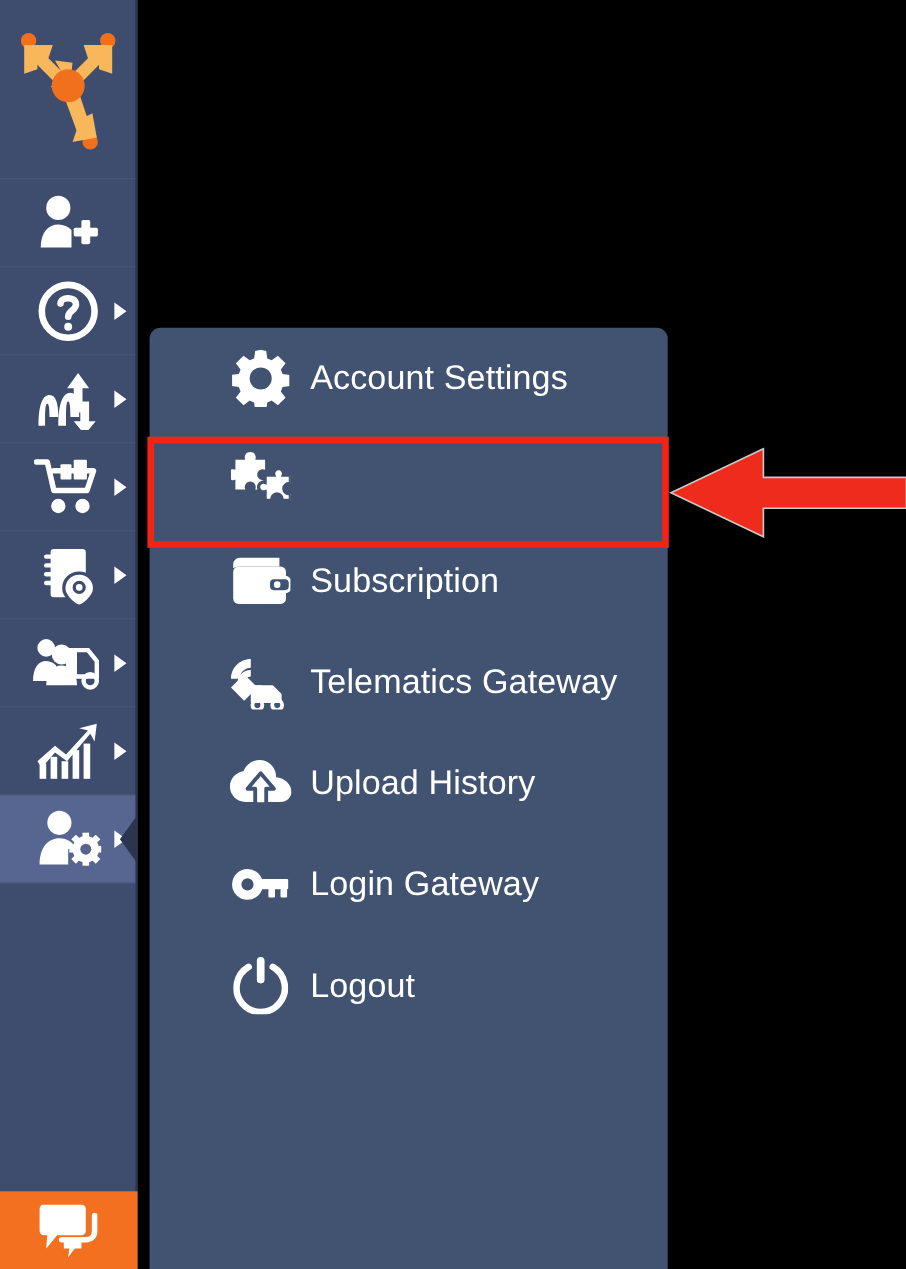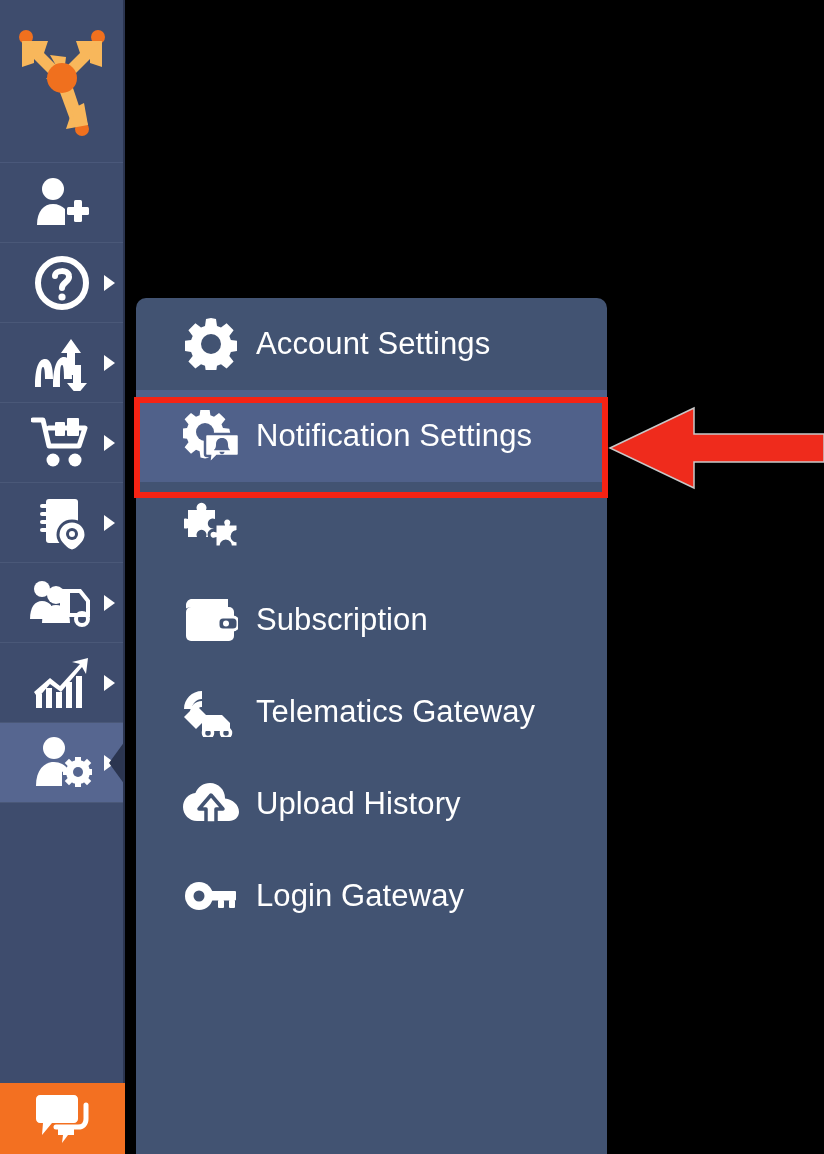--- a/index.html
+++ b/index.html
@@ -79,20 +79,21 @@
     box-shadow: 0 0 8px rgba(0,0,0,0.55);
     overflow: hidden;
   }
   .menu-item {
     position: relative;
     display: flex;
     align-items: center;
     height: 92px;
     padding-left: 44px;
     cursor: pointer;
+    margin-left: 26px;
   }
   .menu-item.highlighted {
     background: #50618a;
   }
   .menu-icon {
     width: 62px;
     min-width: 62px;
     display: flex;
     align-items: center;
     justify-content: center;
@@ -297,34 +298,20 @@
     <div class="menu-item">
       <span class="menu-icon">
         <svg width="52" height="52" viewBox="0 0 52 52" fill="#ffffff">
           <path d="M26 0 l5 1 1 7 4 1.6 5.6-4.3 3.5 3.5 3.5 3.5 -4.3 5.6 1.6 4 7 1 1 5 -1 5 -7 1 -1.6 4 4.3 5.6 -3.5 3.5 -3.5 3.5 -5.6-4.3 -4 1.6 -1 7 -5 1 -5-1 -1-7 -4-1.6 -5.6 4.3 -3.5-3.5 -3.5-3.5 4.3-5.6 -1.6-4 -7-1 -1-5 1-5 7-1 1.6-4 -4.3-5.6 3.5-3.5 3.5-3.5 5.6 4.3 4-1.6 1-7z"></path>
           <circle cx="26" cy="26" r="10" fill="#425372"></circle>
         </svg>
       </span>
       <span class="menu-label">Account Settings</span>
     </div>
 
-    <div class="menu-item highlighted">
-      <span class="menu-icon">
-        <svg width="56" height="52" viewBox="0 0 56 52" fill="#ffffff">
-          <g transform="translate(-2,-2)">
-            <path d="M24 0 l4.5 1 .9 6.3 3.6 1.5 5-3.9 3.2 3.2 3.2 3.2 -3.9 5 1.5 3.6 6.3 .9 1 4.5 -1 4.5 -6.3 .9 -1.5 3.6 3.9 5 -3.2 3.2 -3.2 3.2 -5-3.9 -3.6 1.5 -.9 6.3 -4.5 1 -4.5-1 -.9-6.3 -3.6-1.5 -5 3.9 -3.2-3.2 -3.2-3.2 3.9-5 -1.5-3.6 -6.3-.9 -1-4.5 1-4.5 6.3-.9 1.5-3.6 -3.9-5 3.2-3.2 3.2-3.2 5 3.9 3.6-1.5 .9-6.3z"></path>
-            <circle cx="24" cy="24" r="9" fill="#50618a"></circle>
-          </g>
-          <path d="M24 24 L54 24 C55.1 24 56 24.9 56 26 L56 44 C56 45.1 55.1 46 54 46 L34 46 L26 54 L27 46 L24 46 C22.9 46 22 45.1 22 44 L22 26 C22 24.9 22.9 24 24 24 Z" fill="#ffffff" stroke="#50618a" stroke-width="2.5"></path>
-          <path d="M39 28 C42.8 28 45 30.6 45 34.5 C45 38.5 46.5 39 47 40.2 L31 40.2 C31.5 39 33 38.5 33 34.5 C33 30.6 35.2 28 39 28 Z" fill="#50618a"></path>
-          <path d="M36.5 41.8 C36.5 43.2 37.6 44.3 39 44.3 C40.4 44.3 41.5 43.2 41.5 41.8 Z" fill="#50618a"></path>
-        </svg>
-      </span>
-      <span class="menu-label">Notification Settings</span>
-    </div>
 
     <div class="menu-item">
       <span class="menu-icon">
         <svg width="54" height="52" viewBox="0 0 54 52" fill="#ffffff">
           <path d="M4 8 h9 a5 5 0 1 1 9 0 h9 v9 a5 5 0 1 0 0 9 v9 h-9 a5 5 0 1 0 -9 0 h-9 v-9 a5 5 0 1 1 0 -9 z"></path>
           <path d="M31 22 h8 a4.5 4.5 0 1 1 8.5 0 h6.5 v8 a4.5 4.5 0 1 0 0 8.5 v6.5 h-8 a4.5 4.5 0 1 0 -8.5 0 h-6.5 v-8 a4.5 4.5 0 1 1 0 -8.5 z" stroke="#425372" stroke-width="3"></path>
         </svg>
       </span>
     </div>
 
@@ -372,20 +359,29 @@
           <circle cx="15" cy="15" r="5.5" fill="#425372"></circle>
           <rect x="24" y="10" width="28" height="9.5" rx="1"></rect>
           <rect x="34" y="19" width="6" height="8" rx="1"></rect>
           <rect x="45" y="19" width="6" height="8" rx="1"></rect>
         </svg>
       </span>
       <span class="menu-label">Login Gateway</span>
     </div>
 
 
+    <div class="menu-item">
+      <span class="menu-icon">
+        <svg width="50" height="52" viewBox="0 0 50 52">
+          <path d="M14 9 A22 22 0 1 0 36 9" fill="none" stroke="#ffffff" stroke-width="6" stroke-linecap="round"></path>
+          <rect x="21.5" y="0" width="7" height="24" rx="3.5" fill="#ffffff"></rect>
+        </svg>
+      </span>
+      <span class="menu-label">Logout</span>
+    </div>
   </div>
 
   <div id="highlight-box"></div>
 
   <div id="red-arrow">
     <svg width="218" height="88" viewBox="0 0 218 88">
       <g>
         <path d="M4 44 L88 4 L88 30 L218 30 L218 58 L88 58 L88 84 Z" fill="#ef2b1c" stroke="#c8c8c8" stroke-width="1.5"></path>
       </g>
     </svg>

